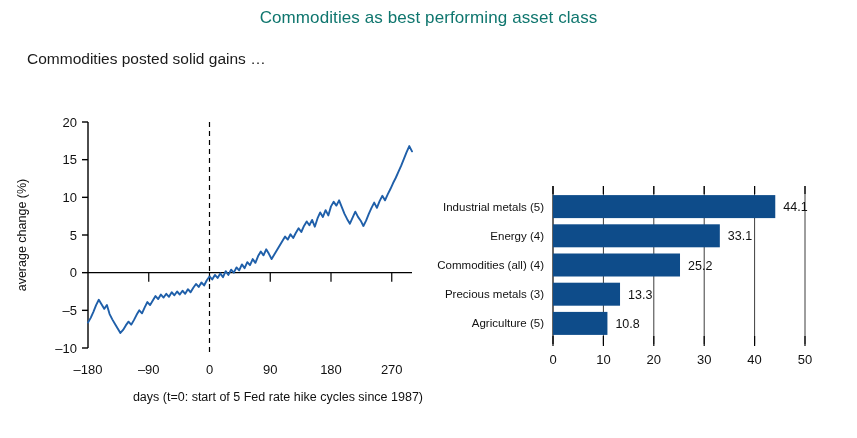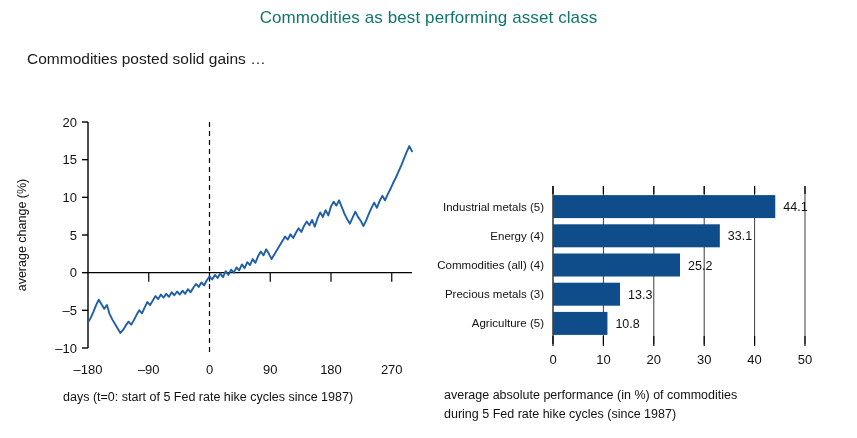--- a/index.html
+++ b/index.html
@@ -53,21 +53,21 @@
   .caption {
     position: absolute;
     font-size: 12.5px;
     color: #111;
     line-height: 1.5;
   }
   #left-caption {
     left: 63px;
     top: 388px;
     width: 360px;
-    text-align: left;
+    text-align: right;
   }
   #right-caption {
     left: 444px;
     top: 386px;
     width: 400px;
   }
   .chart-svg {
     position: absolute;
     display: block;
   }
@@ -175,18 +175,14 @@
       <rect x="123" y="112.69999999999999" width="67.03200000000001" height="23" fill="#0e4c8a"></rect>
       <text x="198.032" y="128.7" text-anchor="start" class="value-label">13.3</text>
       <text x="114" y="128.2" text-anchor="end" class="cat-label">Precious metals (3)</text>
       <rect x="123" y="141.9" width="54.432000000000016" height="23" fill="#0e4c8a"></rect>
       <text x="185.43200000000002" y="157.9" text-anchor="start" class="value-label">10.8</text>
       <text x="114" y="157.4" text-anchor="end" class="cat-label">Agriculture (5)</text>
     </svg>
 
   <div class="caption" id="left-caption">days (t=0: start of 5 Fed rate hike cycles since 1987)</div>
 
-  <div class="caption" id="right-caption">
-    <div>average absolute performance (in %) of commodities</div>
-    <div>during 5 Fed rate hike cycles (since 1987)</div>
-  </div>
 
 </div>
 
 </body></html>

